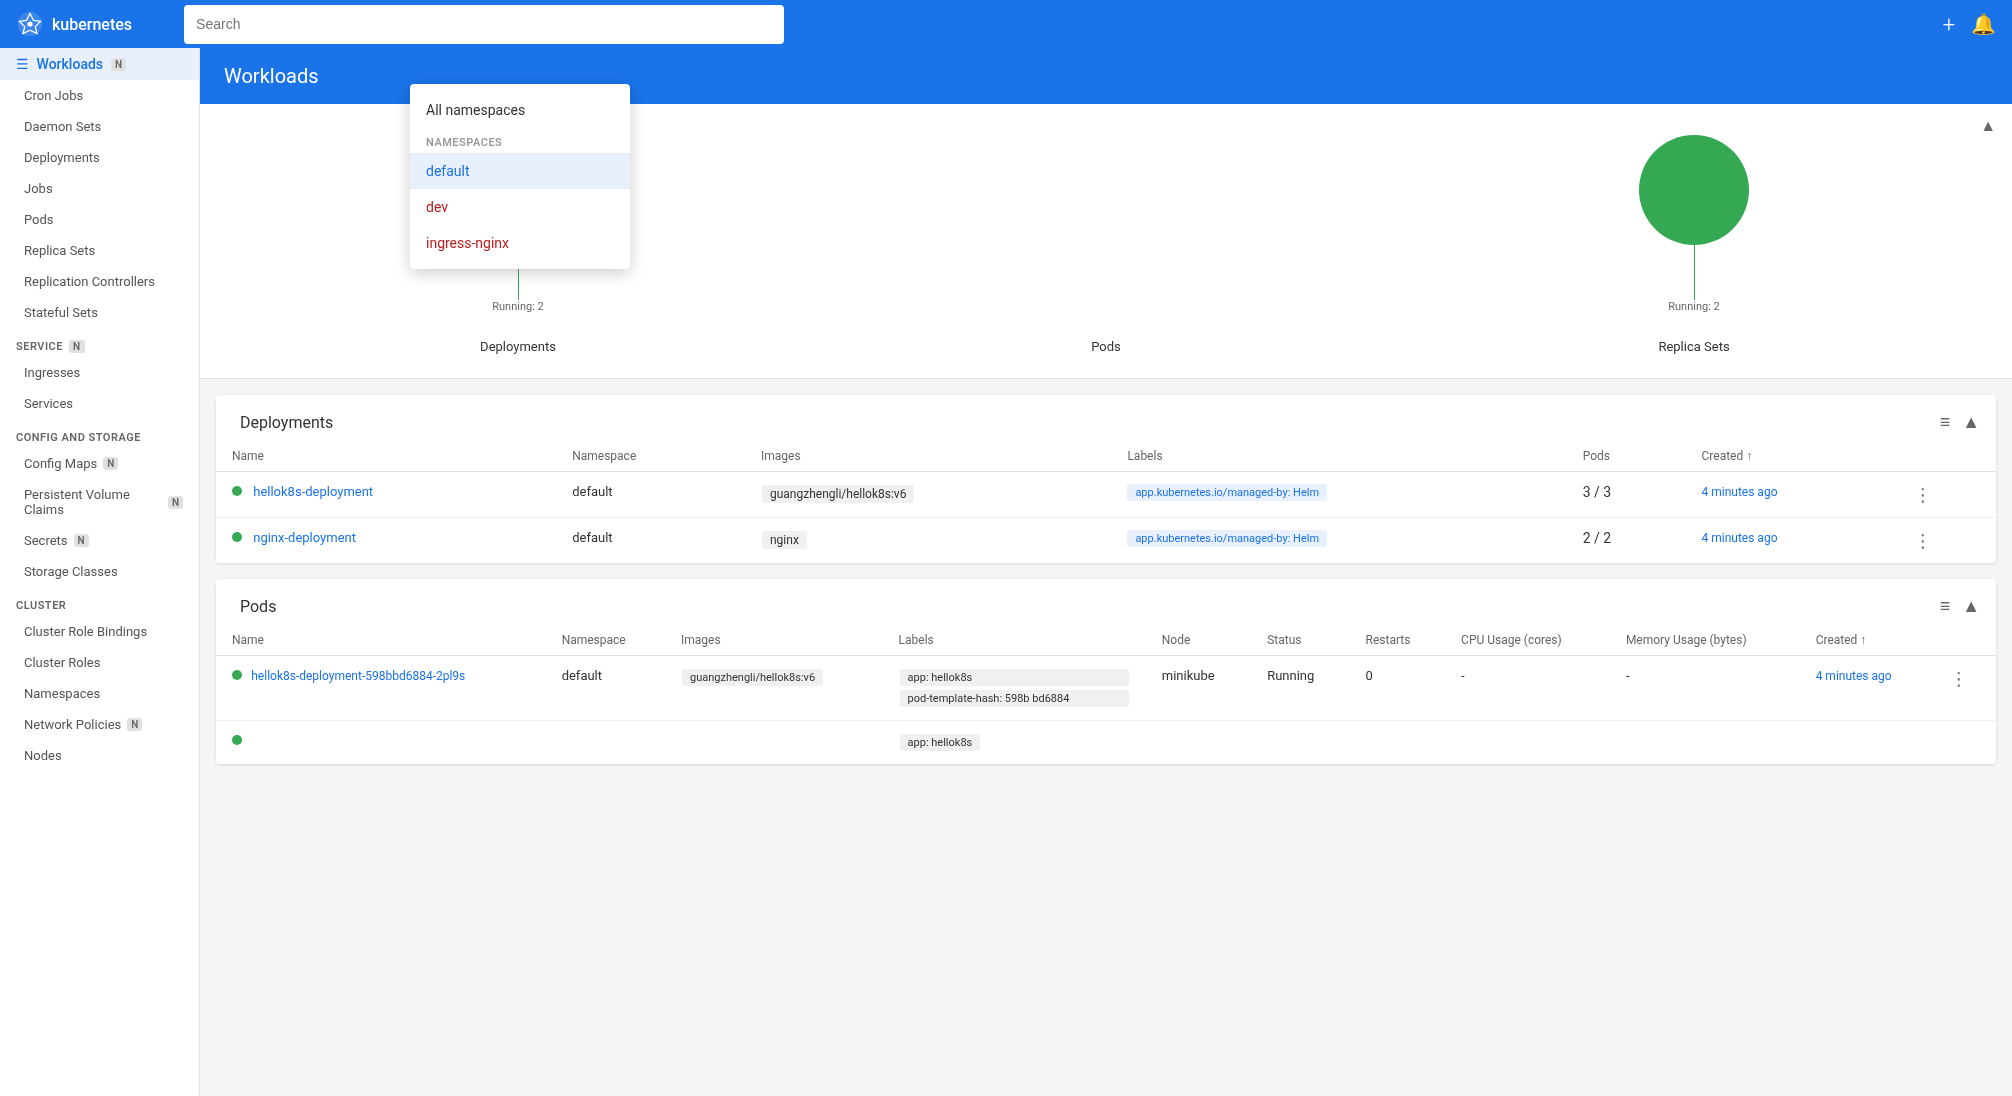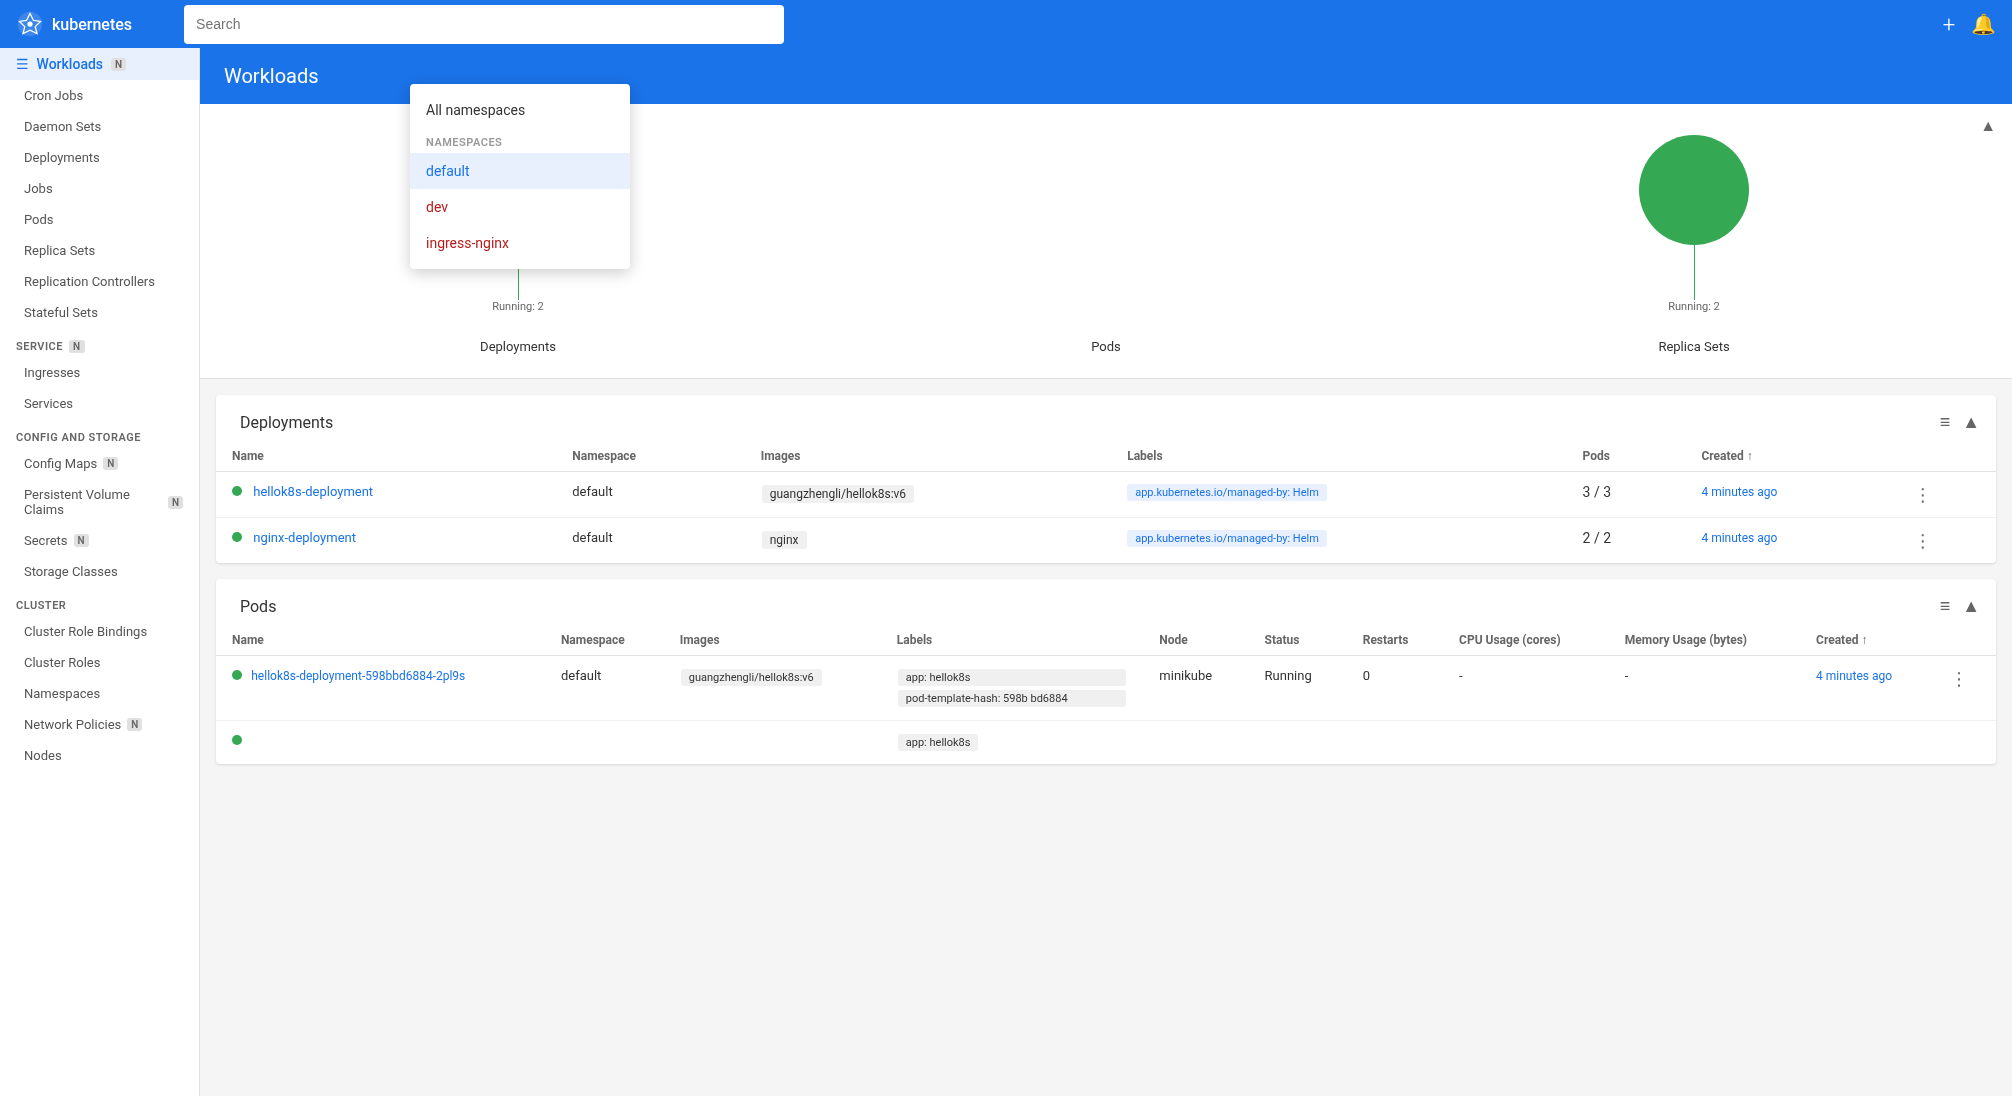--- a/index.html
+++ b/index.html
@@ -48,21 +48,21 @@
     .chart-label-small { font-size: 11px; color: #666; }
     .chart-title { font-size: 13px; color: #333; margin-top: 8px; }
 
     
     .table-section { background: white; margin: 16px 16px 0; border-radius: 4px; box-shadow: 0 1px 3px rgba(0,0,0,0.12); }
     .table-header { display: flex; align-items: center; justify-content: space-between; padding: 16px 16px 8px 24px; }
     .table-title { font-size: 16px; font-weight: 400; color: #333; }
     .table-header-actions { display: flex; gap: 12px; align-items: center; color: #666; }
     .table-header-actions span { cursor: pointer; font-size: 18px; }
     table { width: 100%; border-collapse: collapse; }
-    th { font-size: 12px; color: #666; font-weight: 700; padding: 8px 16px; text-align: left; border-bottom: 1px solid #e0e0e0; }
+    th { font-size: 12px; color: #666; font-weight: 400; padding: 8px 16px; text-align: left; border-bottom: 1px solid #e0e0e0; }
     td { padding: 12px 16px; border-bottom: 1px solid #f0f0f0; font-size: 13px; color: #333; vertical-align: top; }
     tr:last-child td { border-bottom: none; }
     .status-dot { width: 10px; height: 10px; border-radius: 50%; background: #34a853; display: inline-block; }
     .link-text { color: #1a73e8; cursor: pointer; text-decoration: none; }
     .tag { background: #f0f0f0; border-radius: 3px; padding: 2px 8px; font-size: 12px; display: inline-block; margin: 1px; }
     .label-chip { background: #e8f0fe; border-radius: 3px; padding: 2px 8px; font-size: 11px; color: #1a73e8; display: inline-block; }
     .pods-count { font-size: 14px; }
     .more-icon { color: #666; cursor: pointer; font-size: 18px; }
     .created-link { color: #1a73e8; font-size: 12px; cursor: pointer; }
     .pods-section { background: white; margin: 16px 16px; border-radius: 4px; box-shadow: 0 1px 3px rgba(0,0,0,0.12); }

